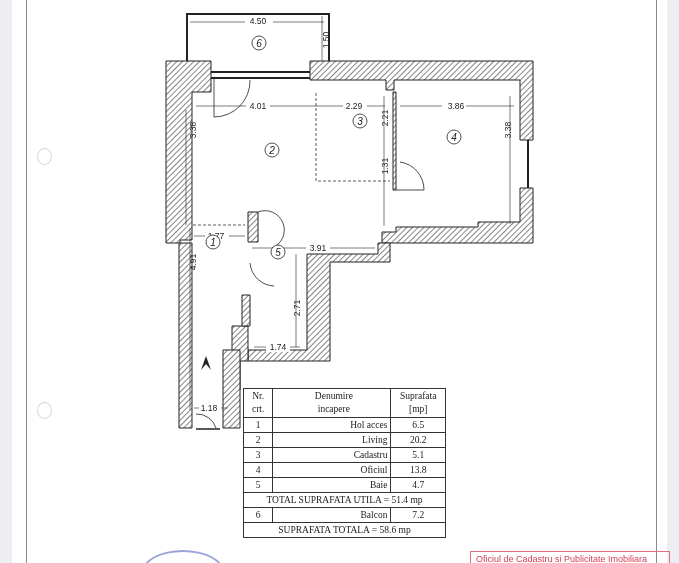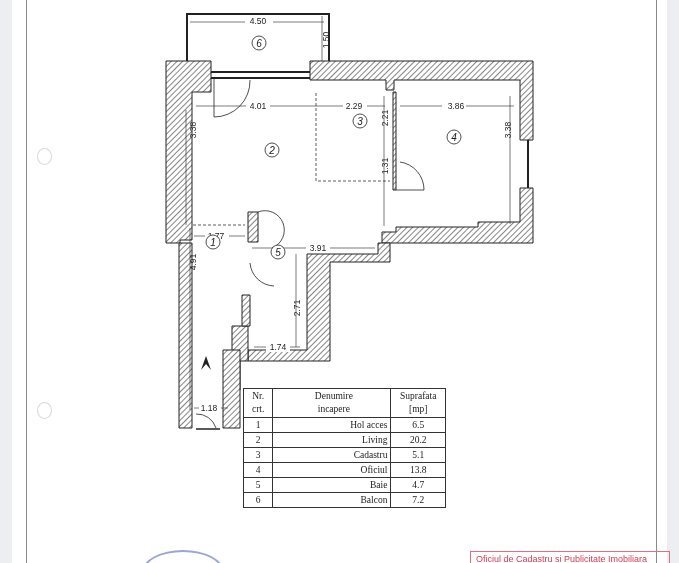--- a/index.html
+++ b/index.html
@@ -199,22 +199,28 @@
   <tr>
     <td class="c-nr">4</td>
     <td class="c-name">Oficiul</td>
     <td class="c-area">13.8</td>
   </tr>
   <tr>
     <td class="c-nr">5</td>
     <td class="c-name">Baie</td>
     <td class="c-area">4.7</td>
   </tr>
+  <tr class="total-row">
+    <td colspan="3">TOTAL SUPRAFATA UTILA = 51.4 mp</td>
+  </tr>
   <tr>
     <td class="c-nr">6</td>
     <td class="c-name">Balcon</td>
     <td class="c-area">7.2</td>
   </tr>
+  <tr class="total-row">
+    <td colspan="3">SUPRAFATA TOTALA = 58.6 mp</td>
+  </tr>
 </tbody>
   </table>
 
 <div class="stamp-left"></div>
 <div class="stamp-right">Oficiul de Cadastru si Publicitate Imobiliara</div>
 
 </body></html>

